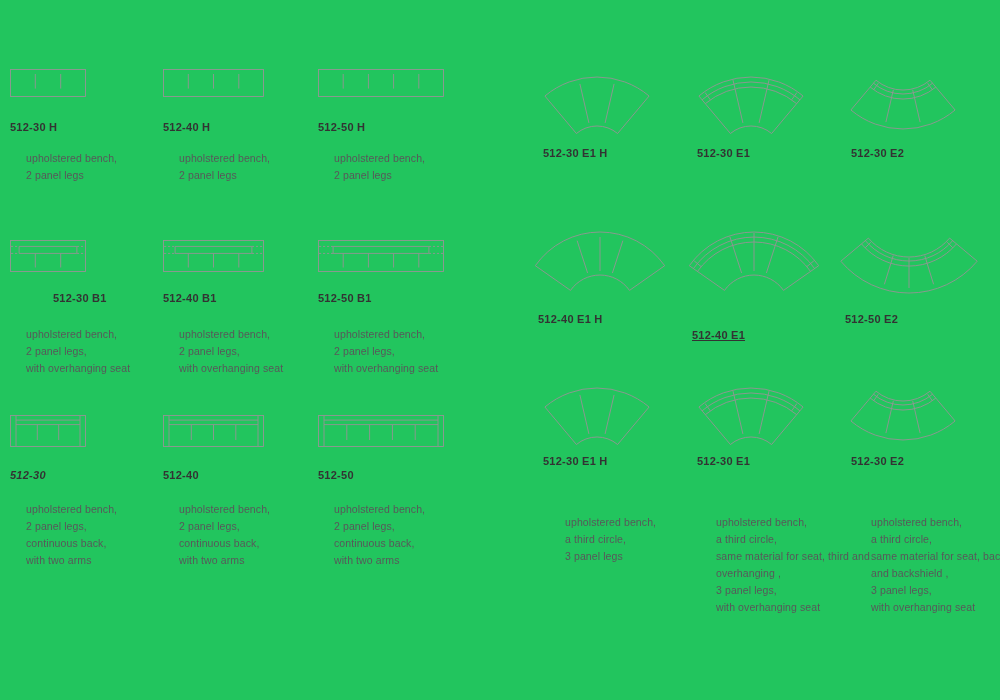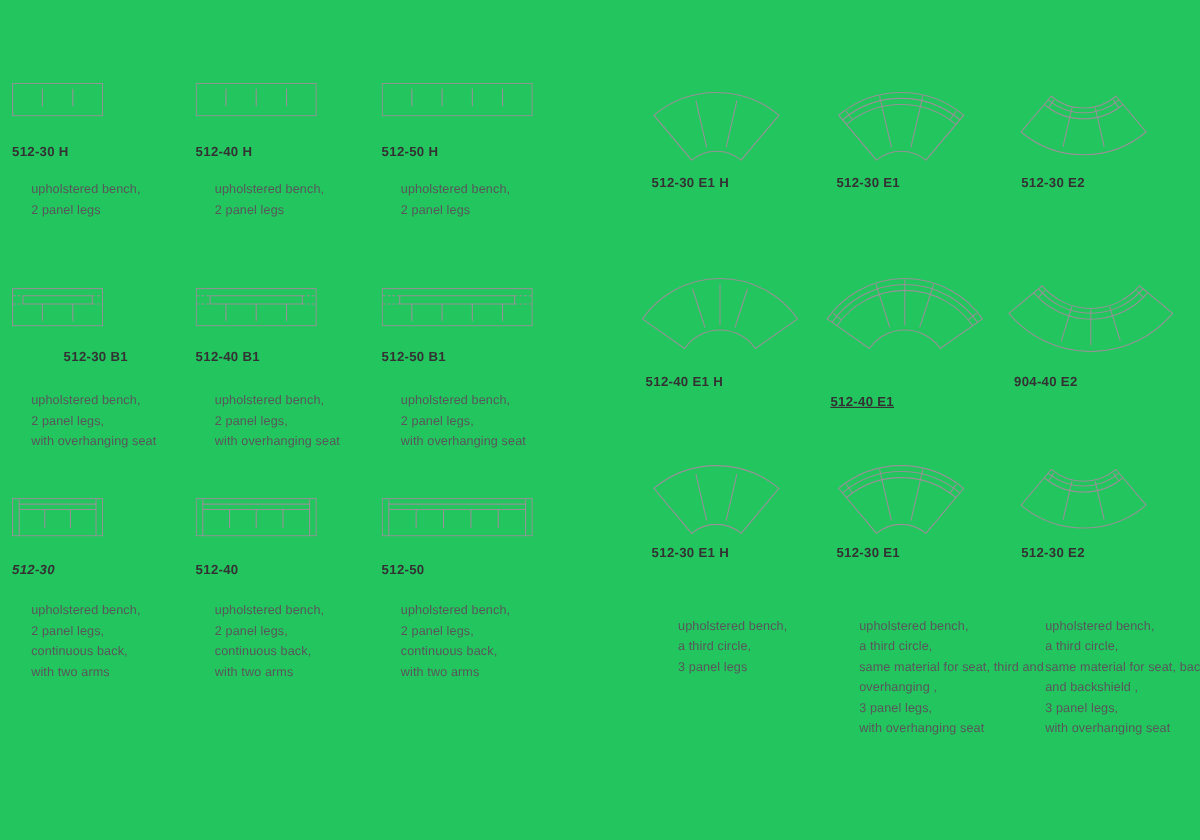--- a/index.html
+++ b/index.html
@@ -249,21 +249,21 @@
           <line x1="87.1" y1="27.3" x2="93.6" y2="48.3"></line>
           <path d="M25.3 4.6 A57 57 0 0 0 112.7 4.6"></path>
           <path d="M21.5 7.9 A62 62 0 0 0 116.5 7.9"></path>
           <line x1="53.2" y1="19.6" x2="50.9" y2="27.3"></line>
           <line x1="69.0" y1="22.0" x2="69.0" y2="30.0"></line>
           <line x1="84.8" y1="19.6" x2="87.1" y2="27.3"></line>
           <line x1="30.8" y1="6.2" x2="25.2" y2="11.8"></line>
           <line x1="107.2" y1="6.2" x2="112.8" y2="11.8"></line>
         </g>
       </svg>
-      <div class="code" style="left: 845px; top: 313px;">904-40 E2</div>
+      <div class="code" style="left: 845px; top: 313px;">512-50 E2</div>
       <svg class="drawing" width="106" height="60" viewBox="0 0 106 60" style="left: 544px; top: 387px;">
         <g fill="none" stroke="#949494" stroke-width="0.9">
           <path d="M0.9 20.0 A81 81 0 0 1 105.1 20.0 L73.6 57.5 A32 32 0 0 0 32.4 57.5 Z"></path>
           <line x1="44.9" y1="46.9" x2="35.9" y2="7.9"></line>
           <line x1="61.1" y1="46.9" x2="70.1" y2="7.9"></line>
         </g>
       </svg>
       <div class="code" style="left: 543px; top: 455px;">512-30 E1 H</div>
       <div class="desc" style="left: 549px; top: 514px;">
         <div>upholstered bench,</div>

